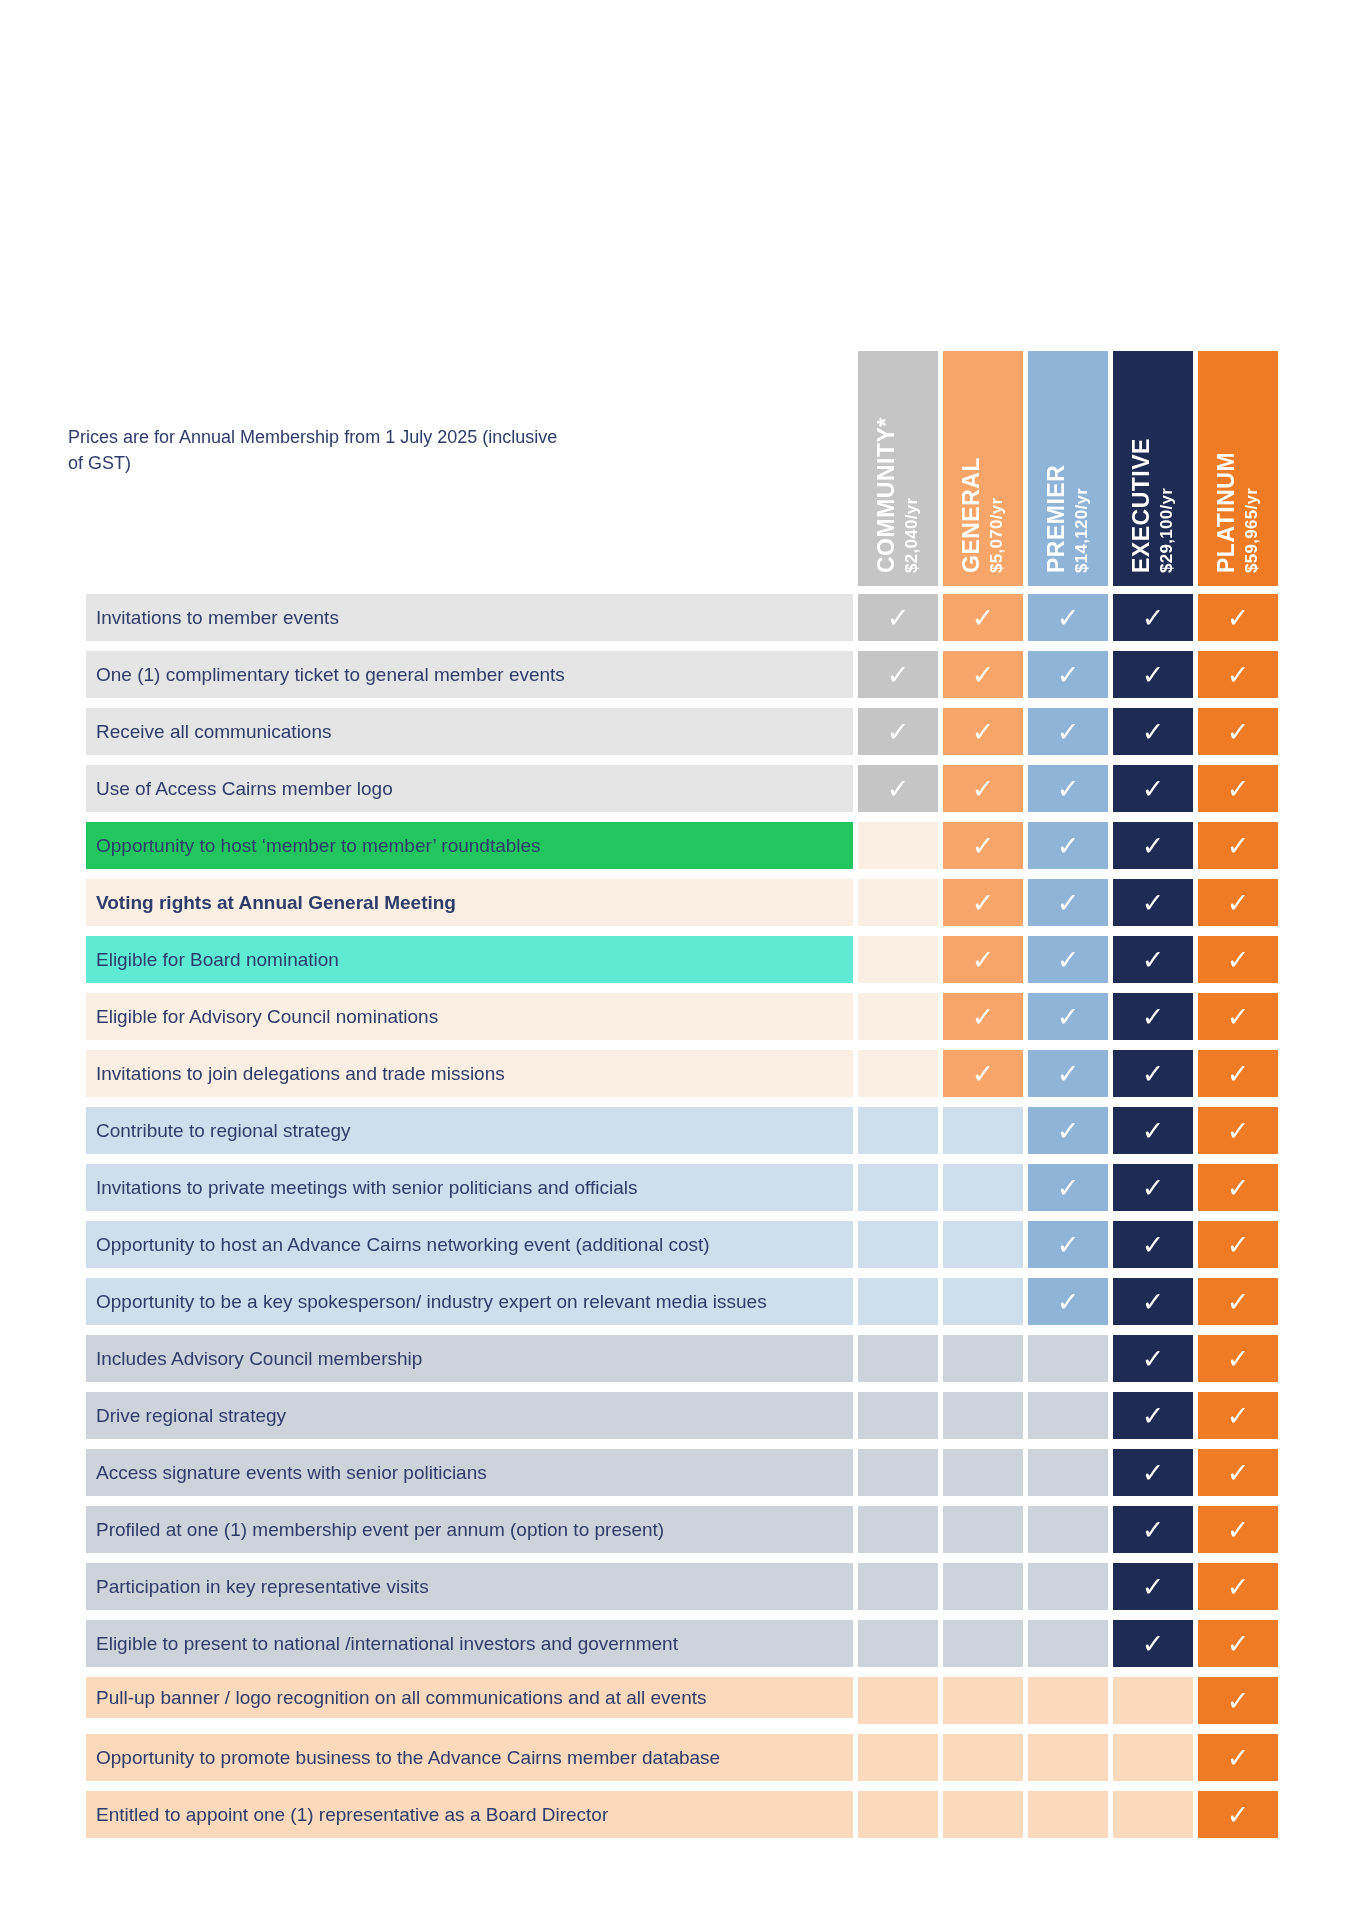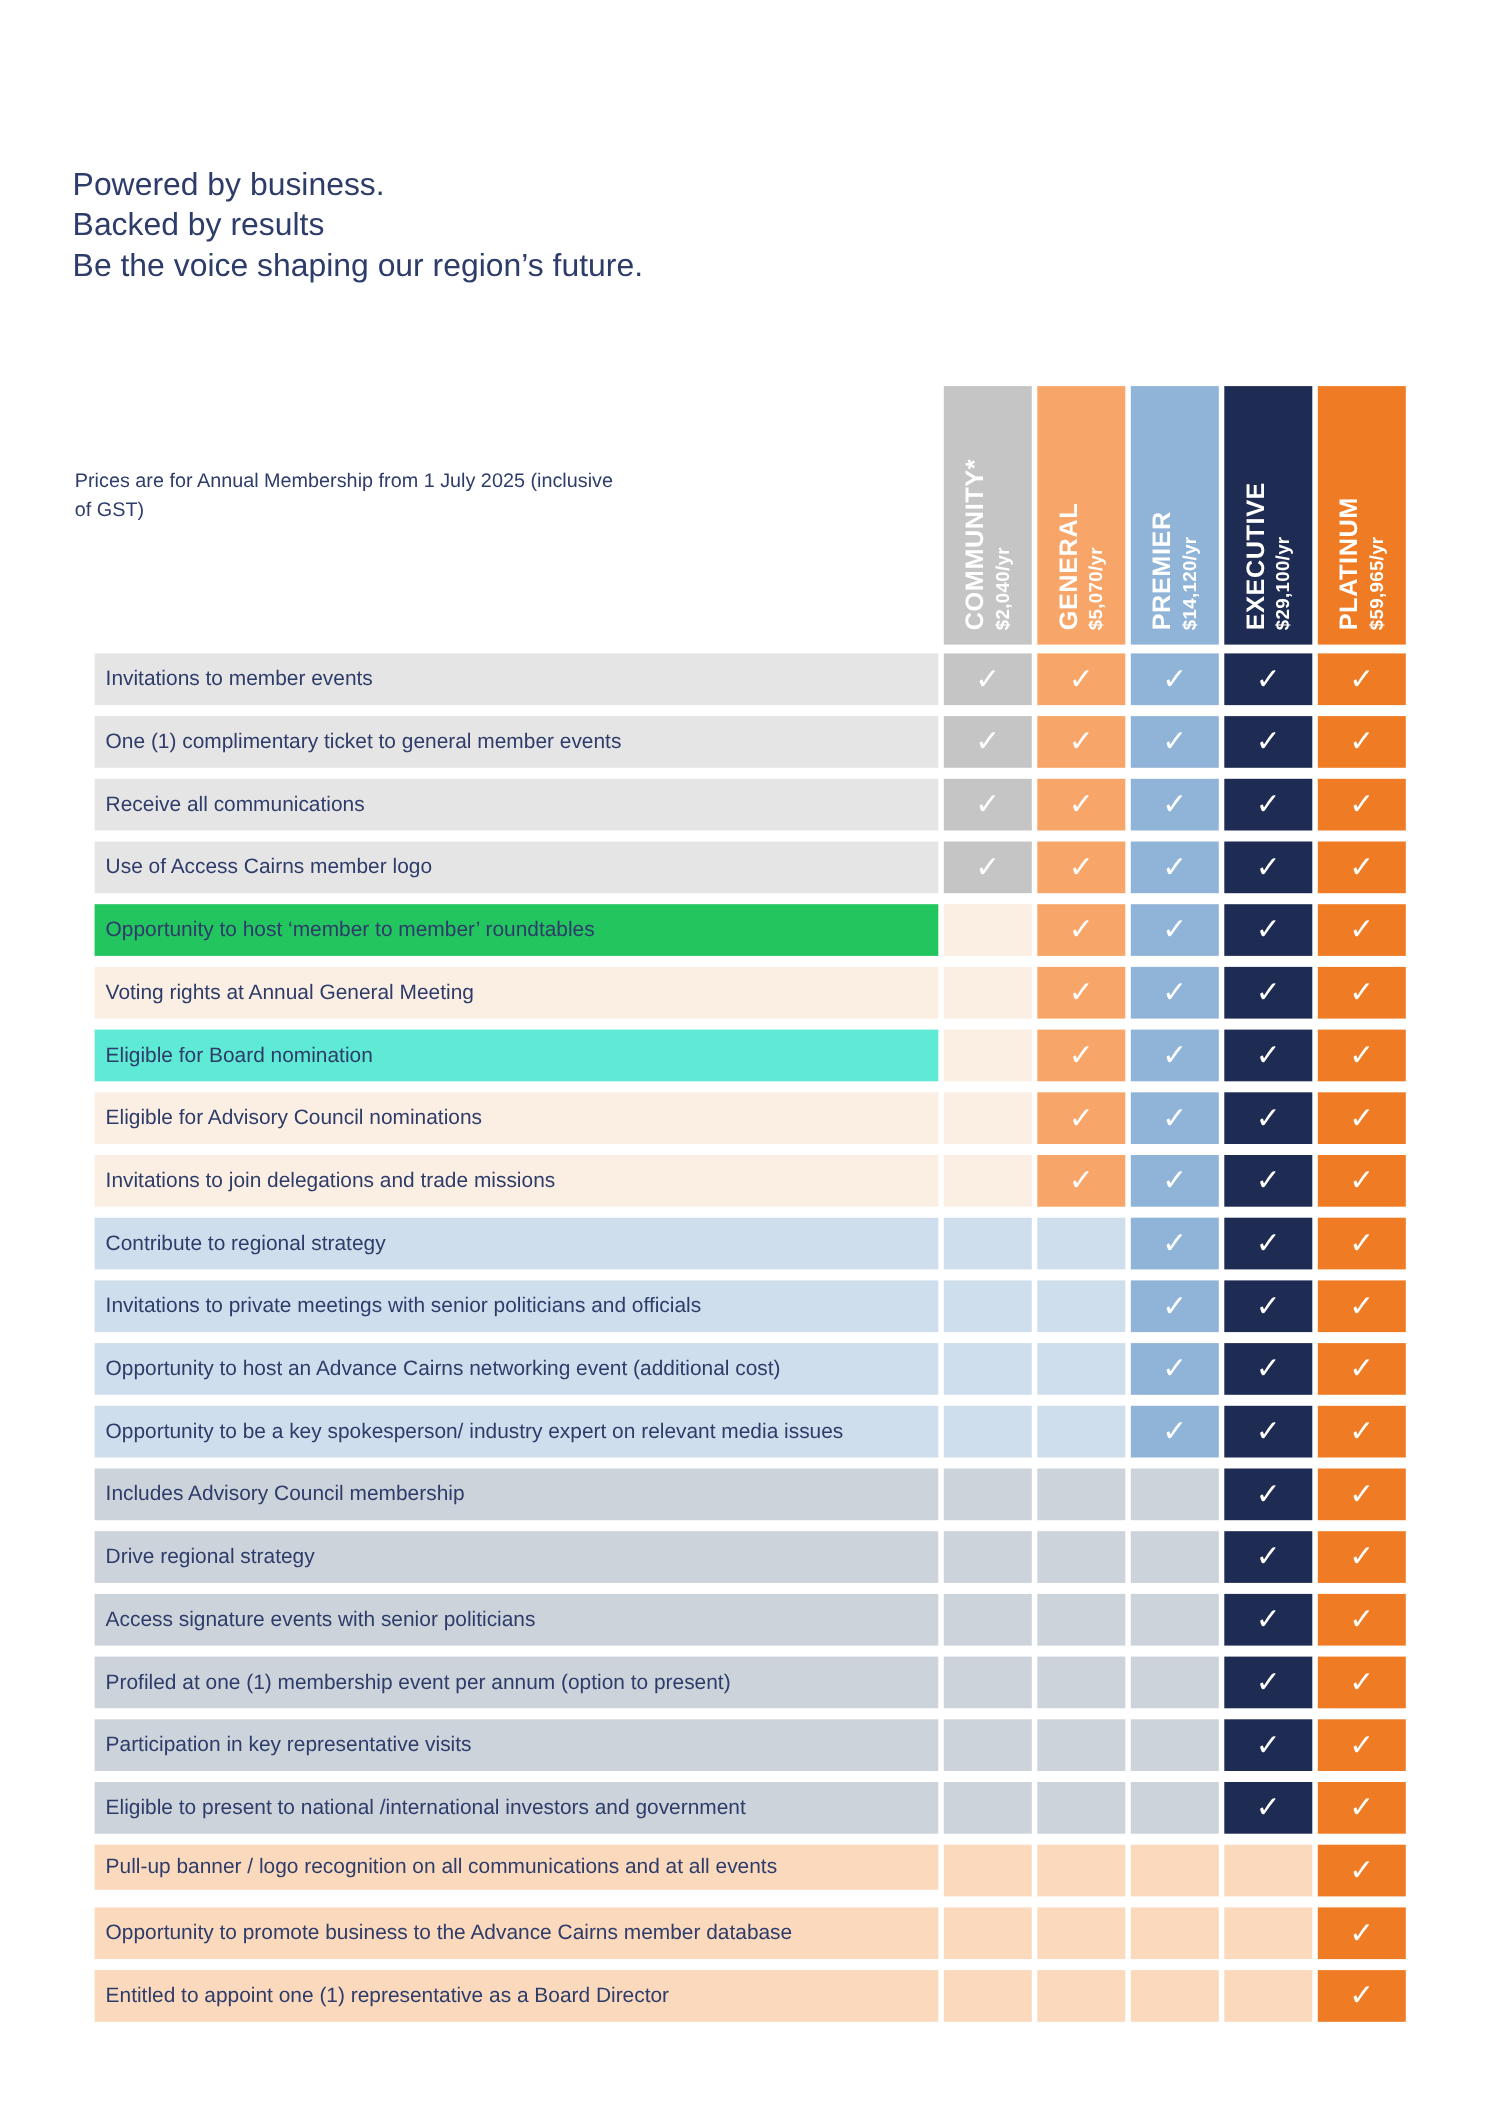--- a/index.html
+++ b/index.html
@@ -41,25 +41,20 @@
     font-family:"DejaVu Sans", sans-serif; color:#ffffff;
     font-size:27px; line-height:1;
   }
 </style>
 </head>
 <body>
 
 <div class="sheet">
 
 
-  <div class="subtitle" style="color: rgb(46, 60, 106);">
-    <div>Powered by business.</div>
-    <div>Backed by results</div>
-    <div>Be the voice shaping our region’s future.</div>
-  </div>
 
   <div class="note-primary" style="color: rgb(46, 60, 106);">
     <div>Prices are for Annual Membership from 1 July 2025 (inclusive</div>
     <div>of GST)</div>
   </div>
 
 
   <div id="plan-headers">
       <div class="plan-header" style="left: 858px; background: rgb(197, 197, 197);">
         <div class="vh">
@@ -176,21 +171,21 @@
           <span class="check" style="color: rgb(255, 255, 255);">✓</span>
         </div>
         <div class="cell" style="left: 1113px; top: 822px; height: 47px; background: rgb(30, 43, 82);">
           <span class="check" style="color: rgb(255, 255, 255);">✓</span>
         </div>
         <div class="cell" style="left: 1198px; top: 822px; height: 47px; background: rgb(239, 124, 36);">
           <span class="check" style="color: rgb(255, 255, 255);">✓</span>
         </div>
       </div>
       <div>
-        <div class="feature-label" style="top: 879px; height: 47px; background: rgb(251, 238, 226); color: rgb(46, 60, 106);">Voting rights at Annual General Meeting</div>
+        <div class="feature-label" style="top: 879px; height: 47px; background: rgb(251, 238, 226); color: rgb(46, 60, 106); font-weight: bold;">Voting rights at Annual General Meeting</div>
         <div class="cell" style="left: 858px; top: 879px; height: 47px; background: rgb(251, 238, 226);"></div>
         <div class="cell" style="left: 943px; top: 879px; height: 47px; background: rgb(248, 165, 105);">
           <span class="check" style="color: rgb(255, 255, 255);">✓</span>
         </div>
         <div class="cell" style="left: 1028px; top: 879px; height: 47px; background: rgb(144, 180, 216);">
           <span class="check" style="color: rgb(255, 255, 255);">✓</span>
         </div>
         <div class="cell" style="left: 1113px; top: 879px; height: 47px; background: rgb(30, 43, 82);">
           <span class="check" style="color: rgb(255, 255, 255);">✓</span>
         </div>

